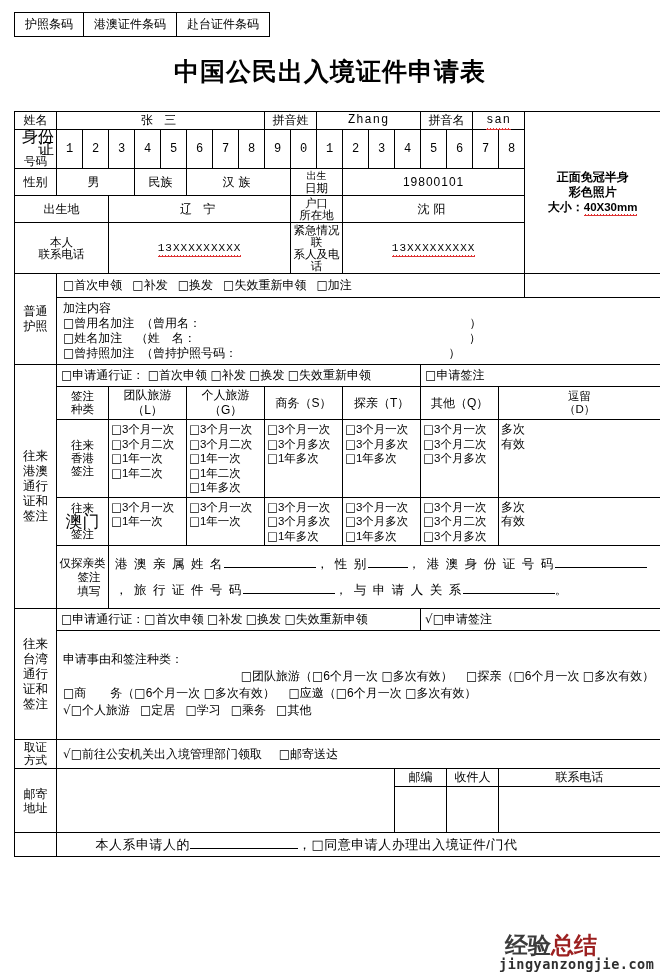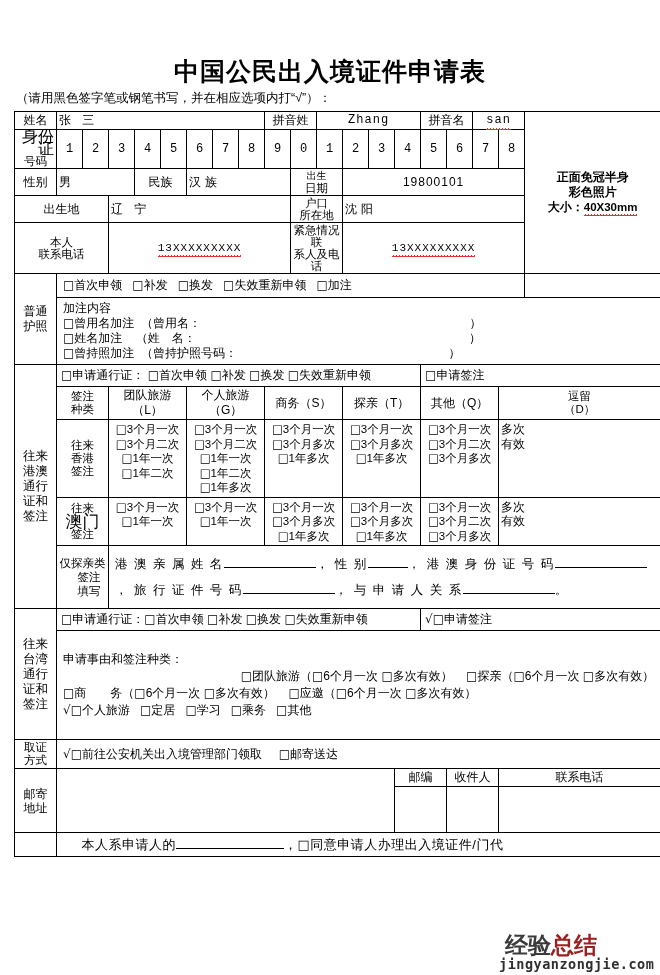--- a/index.html
+++ b/index.html
@@ -39,21 +39,21 @@
   }
   table.form td {
     border:1px solid #000;
     font-size:12px;
     padding:1px 2px;
     vertical-align:middle;
     line-height:15px;
   }
   .ctr { text-align:center; }
   .lbl { text-align:center; font-size:12.5px; line-height:14px; }
-  .val-han { font-size:16px; letter-spacing:4px; }
+  .val-han { font-size:16px; letter-spacing:4px; text-align:center; }
   .mono { font-family:"Liberation Mono","DejaVu Sans Mono",monospace; font-size:11px; text-align:center; letter-spacing:1px;}
   .idcell { text-align:center; font-family:"Liberation Mono","DejaVu Sans Mono",monospace; font-size:12px; padding:2px 0; }
   .sq { text-decoration:none; border-bottom:none; position:relative; }
   .sq::after{
     content:""; position:absolute; left:0; right:0; bottom:-3px; height:3px;
     background-image:radial-gradient(circle at 1.5px 2.4px, #d33 1.1px, transparent 1.2px);
     background-size:3px 3px; background-repeat:repeat-x;
   }
   .photo { text-align:center; font-size:13px; line-height:20px;font-weight:bold; }
 
@@ -63,21 +63,21 @@
     font-size:12.5px;
     line-height:14px;
     letter-spacing:0px;
     padding:2px 1px;
   }
   .vlabel span { display:block; }
 
   .cb { font-family:"DejaVu Sans",sans-serif; }
   .chk { font-family:"DejaVu Sans",sans-serif; font-size:12px; }
   .opt { white-space:nowrap; }
-  .optlist div { line-height:14.5px; white-space:nowrap; font-size:11.5px;text-align:center; }
+  .optlist div { line-height:14.5px; white-space:nowrap; font-size:11.5px; }
   .pad { padding:3px 4px; }
   .small { font-size:11.5px; }
   .ul { display:inline-block; border-bottom:1px solid #000; }
 
   
   .wm { position:absolute; left:497px; top:932px; width:160px; height:42px; pointer-events:none; }
   .wm .t1 {
     position:absolute; left:8px; top:-2px; font-size:23px; font-weight:bold;
     letter-spacing:0px; white-space:nowrap;
   }
@@ -87,23 +87,27 @@
     position:absolute; left:2px; top:24px; font-size:13.5px; font-weight:bold;
     color:#2f2f2f; letter-spacing:0.5px; white-space:nowrap;
     font-family:"DejaVu Sans Mono",monospace;
   }
 </style>
 </head>
 <body>
 
 <div class="page">
 
+  <div class="barcodes">
+    <div class="bc">护照条码</div>
+    <div class="bc">港澳证件条码</div>
+    <div class="bc">赴台证件条码</div>
+  </div>
 
   <div class="title">中国公民出入境证件申请表</div>
-  <div class="subtitle">（请用黑色签字笔或钢笔书写，并在相应选项内打“√”）：</div>
 
   <table class="form">
     <colgroup>
       <col style="width:42px">
         <col style="width:26px">
         <col style="width:26px">
         <col style="width:26px">
       <col style="width:26px">
         <col style="width:26px">
         <col style="width:26px">
@@ -440,21 +444,21 @@
       <td colspan="2" class="ctr" style="font-size:12px;">联系电话</td>
     </tr>
     <tr style="height:46px;">
       <td colspan="2"></td>
       <td colspan="2"></td>
       <td colspan="2"></td>
     </tr>
 
     <tr>
       <td></td>
-      <td colspan="19" style="padding:4px 4px;font-size:13px;letter-spacing:0.5px;white-space:nowrap;overflow:hidden;">
+      <td colspan="19" style="padding:4px 18px;font-size:13px;letter-spacing:0.5px;white-space:nowrap;overflow:hidden;">
         &nbsp;&nbsp;&nbsp;&nbsp;&nbsp;<span>本人系申请人的</span><span class="ul" style="width:108px;"></span><span>，</span><span class="cb">□</span><span>同意申请人办理出入境证件/门</span><span>代</span>
       </td>
     </tr>
   </tbody>
     </table>
 
   <div class="wm">
     <div class="t1"><span class="a">经</span><span class="a">验</span><span class="b">总</span><span class="b">结</span></div>
     <div class="t2">jingyanzongjie.com</div>
   </div>

